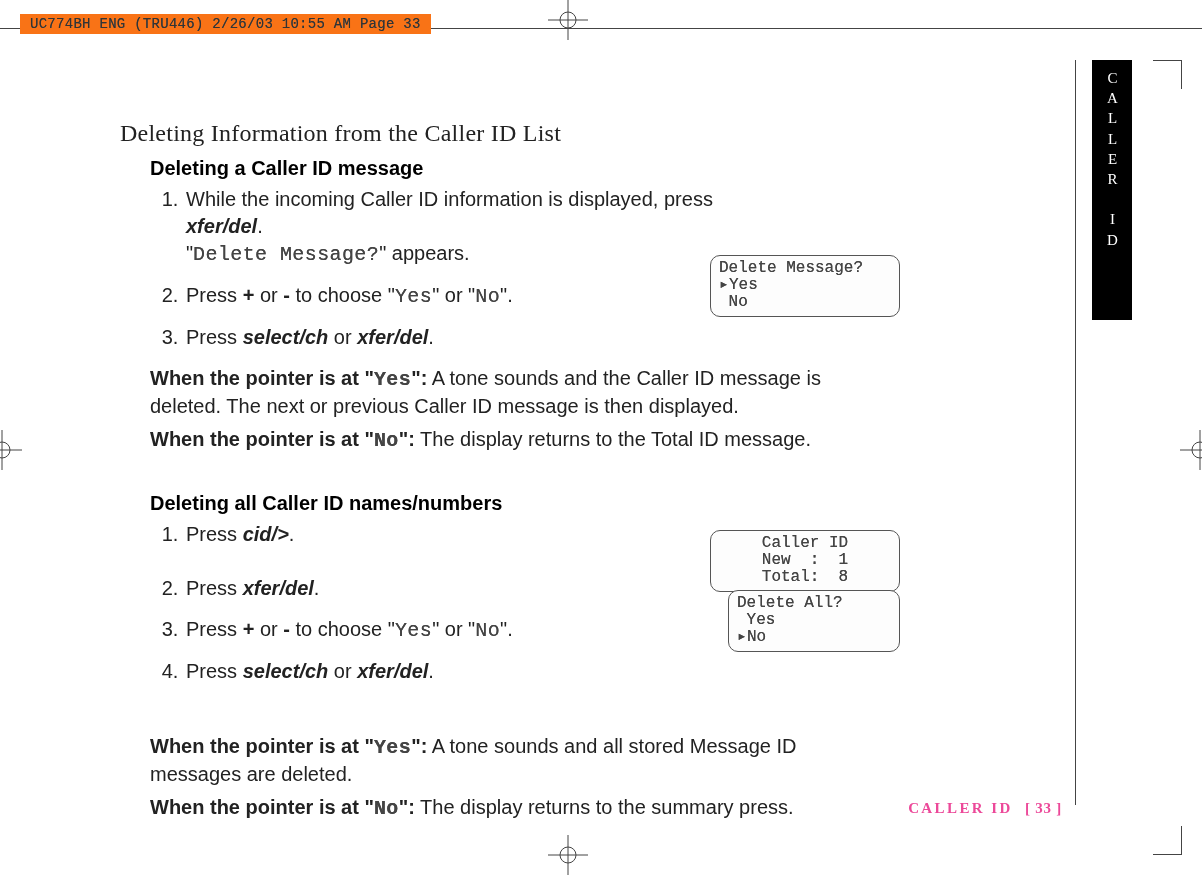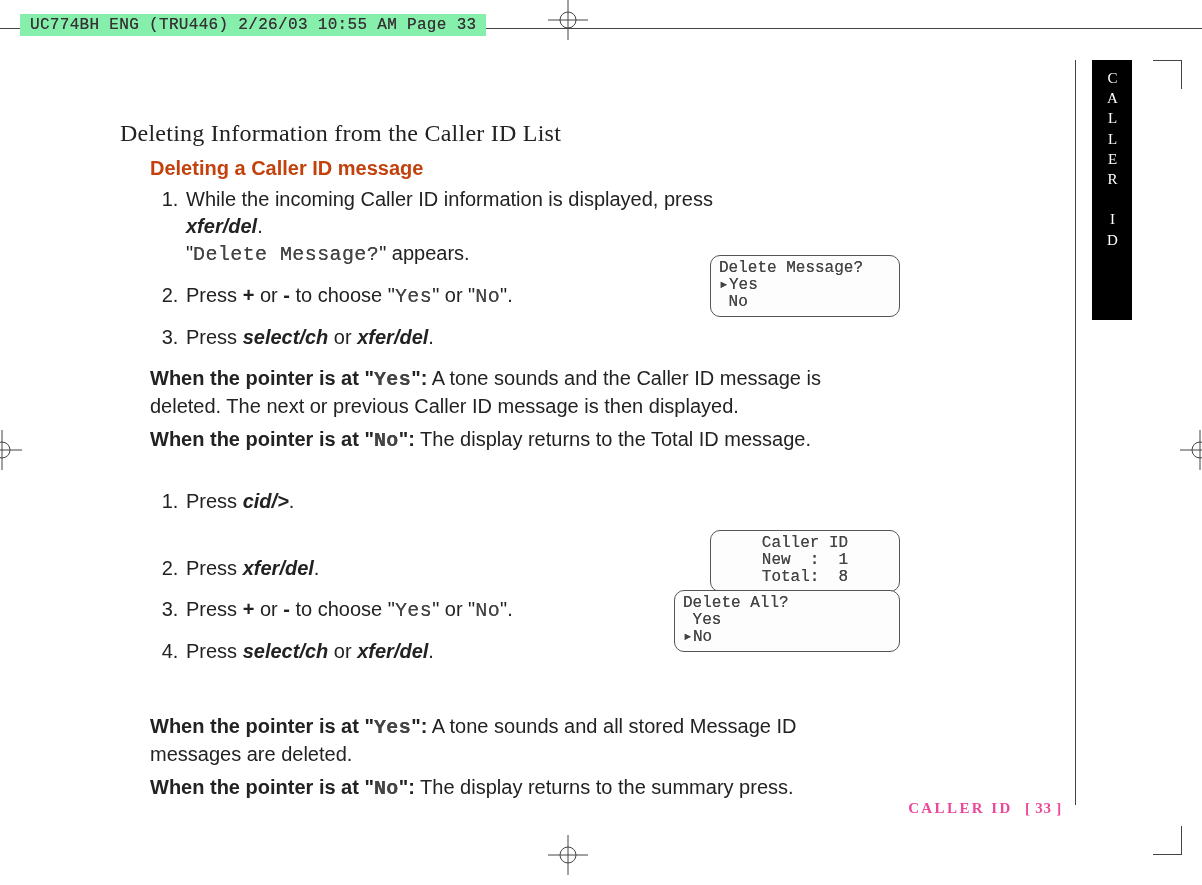--- a/index.html
+++ b/index.html
@@ -8,21 +8,21 @@
     background: #fff;
     font-family: Georgia, "Times New Roman", serif;
     color: #222;
     width: 1202px;
     height: 885px;
     position: relative;
     overflow: hidden;
   }
   .crop-top { position:absolute; top:18px; left:0; right:0; height:20px; }
   .crop-top .line { position:absolute; top:10px; left:0; right:0; border-top:1px solid #444; }
-  .crop-top .label { position:absolute; top:-4px; left:20px; background:#86efac; padding:2px 10px; font-family: "Courier New", monospace; font-size:16px; color:#333;}
+  .crop-top .label { position:absolute; top:-4px; left:20px; background:#f97316; padding:2px 10px; font-family: "Courier New", monospace; font-size:14px; color:#333;}
   .regmark { position:absolute; width:40px; height:40px; }
   .regmark svg { width:40px; height:40px; display:block; }
   .regmark.top { top:0px; left:548px; }
   .regmark.bottom { bottom:10px; left:548px; }
   .regmark.left { top:430px; left:-18px; }
   .regmark.right { top:430px; right:-18px; }
   .corner-mark { position:absolute; width:28px; height:28px; }
   .corner-mark.tr { top:60px; right:20px; border-top:1px solid #444; border-right:1px solid #444;}
   .corner-mark.br { bottom:30px; right:20px; border-bottom:1px solid #444; border-right:1px solid #444;}
   .page {
@@ -55,21 +55,21 @@
     font-size:24px;
     margin:0 0 10px 0;
     letter-spacing:0.01em;
     color:#222;
   }
   .sans { font-family: "Trebuchet MS", Verdana, Arial, sans-serif; }
   h2.sans {
     font-size:20px;
     font-weight:bold;
     margin:4px 0 6px 30px;
-    color:#c2410c;
+    color:#000000;
   }
   .body-block { margin-left:30px; font-family: "Trebuchet MS", Verdana, Arial, sans-serif; font-size:20px; line-height:1.35; color:#222;}
   ol.steps { list-style: decimal; margin:0 0 0 0; padding-left:34px; }
   ol.steps li { padding-left:2px; margin-bottom:14px; max-width:530px;}
   .bi { font-weight:bold; font-style:italic; }
   .mono { font-family: "Courier New", monospace; letter-spacing:0.04em; }
   .lcd-mono { font-family: "Courier New", monospace; letter-spacing:0.02em; color:#444; text-shadow:0 0 0.4px #555;}
   p.explain { margin:6px 0 6px 30px; max-width:740px;}
   .explain .lead { font-weight:bold;text-align:center; }
   .lcd {
@@ -78,21 +78,21 @@
     border-radius:10px;
     padding:4px 8px 6px 8px;
     background:#fdfdfd;
     box-sizing:border-box;
   }
   .lcd .row { display:flex; white-space:pre; font-family: "Courier New", monospace; font-size:16px; color:#444; line-height:1.05; text-shadow:0 0 0.4px #555;}
   .lcd .ptr { width:10px; text-align:left; }
   .lcd1 { top:135px; right:-20px; width:190px; }
   .lcd2 { top:410px; right:-20px; width:190px; }
   .lcd2 .row { justify-content:center; }
-  .lcd3 { top:470px; right:-20px; width:226px; }
+  .lcd3 { top:470px; right:-20px; width:172px; }
   .footer {
     position:absolute;
     bottom:48px; right:140px;
     font-family: Georgia, serif;
     font-size:15px;
     letter-spacing:0.16em;
     font-weight:bold;
     color:#ec4899;
   }
   .footer .pg { letter-spacing:0.05em; }
@@ -173,24 +173,25 @@
 
     <p class="explain sans body-block">
       <span class="lead"><span>When the pointer is at "</span><span class="mono lcd-mono">Yes</span><span>":</span></span><span> A tone sounds and the Caller ID message is deleted. The next or previous Caller ID message is then displayed.</span>
     </p>
     <p class="explain sans body-block">
       <span class="lead"><span>When the pointer is at "</span><span class="mono lcd-mono">No</span><span>":</span></span><span> The display returns to the Total ID message.</span>
     </p>
 
     <div class="sec-gap"></div>
 
+    <h2 class="sans">Deleting all Caller ID names/numbers</h2>
 
     <div class="body-block">
       <ol class="steps">
-        <li style="margin-bottom:40px;">
+        <li style="margin-bottom:27px;">
           <span>Press </span><span class="bi">cid/&gt;</span><span>.</span>
         </li>
         <li>
           <span>Press </span><span class="bi">xfer/del</span><span>.</span>
         </li>
         <li>
           <span>Press </span><b>+</b><span> or </span><b>-</b><span> to choose "</span><span class="mono lcd-mono">Yes</span><span>" or "</span><span class="mono lcd-mono">No</span><span>".</span>
         </li>
         <li>
           <span>Press </span><span class="bi">select/ch</span><span> or </span><span class="bi">xfer/del</span><span>.</span>

